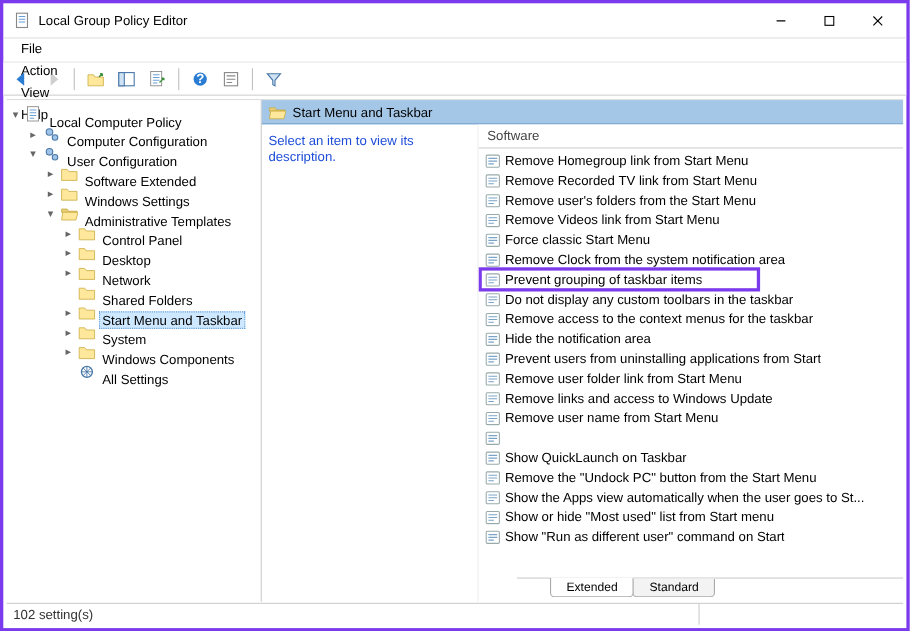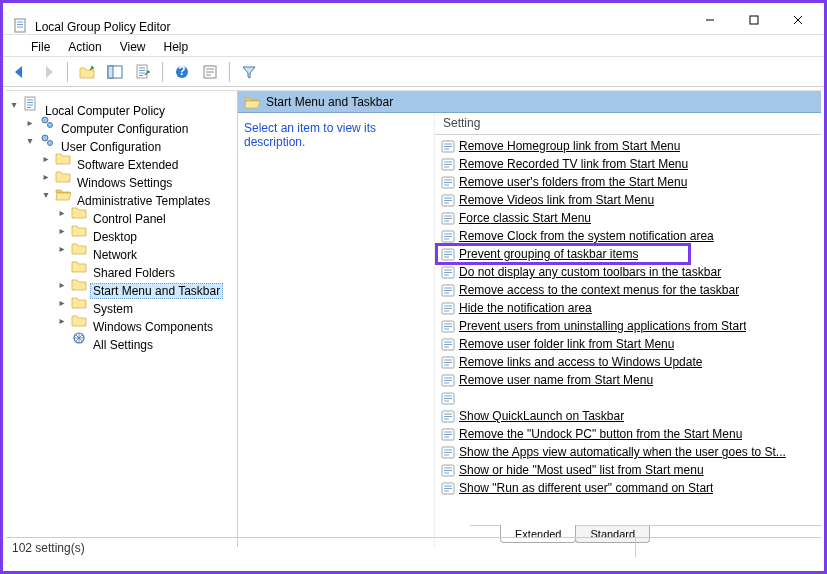--- a/index.html
+++ b/index.html
@@ -1,26 +1,26 @@
 <!DOCTYPE html>
 <html><head>
 <meta charset="utf-8">
 <style>
   * { box-sizing: border-box; font-family: "Segoe UI", Tahoma, sans-serif; font-size: 12px; }
   html, body { margin: 0; padding: 0; }
   body { width: 827px; height: 574px; background: #fff; border: 3px solid #7c3aed; position: relative; overflow: hidden; }
 
-  .titlebar { height: 32px; display: flex; align-items: flex-end; padding: 0 4px; border-bottom: 1px solid #e0e0e0; }
+  .titlebar { height: 32px; display: flex; align-items: center; padding: 0 4px; border-bottom: 1px solid #e0e0e0; }
   .titlebar .ticon { width: 16px; height: 16px; margin: 0 6px 0 6px; }
   .titlebar .ttxt { flex: 1; font-size: 12px; color: #000; }
   .winbtns { display: flex; }
   .winbtn { width: 44px; height: 28px; display: flex; align-items: center; justify-content: center; color: #000; }
   .winbtn svg { width: 10px; height: 10px; }
 
-  .menubar { height: 22px; display: flex; align-items: flex-end; padding: 0 20px; gap: 2px; border-bottom: 1px solid #e0e0e0; }
+  .menubar { height: 22px; display: flex; align-items: flex-start; padding: 0 8px; gap: 2px; border-bottom: 1px solid #e0e0e0; flex-direction: column; }
   .menubar .mitem { padding: 2px 8px; }
 
   .toolbar { height: 30px; display: flex; align-items: center; padding: 2px 4px; gap: 2px; border-bottom: 1px solid #d0d0d0; background: #fff; }
   .tbtn { width: 26px; height: 24px; display: flex; align-items: center; justify-content: center; border: 1px solid transparent; border-radius: 2px; }
   .tbtn svg { width: 16px; height: 16px; }
   .sep { width: 1px; height: 20px; background: #c0c0c0; margin: 0 4px; }
 
   .client { position: absolute; top: 87px; left: 3px; right: 3px; bottom: 24px; display: flex; border-top: 1px solid #ddd; }
 
   .tree { width: 232px; border-right: 1px solid #ccc; overflow: auto; padding: 4px 0; }
@@ -35,30 +35,30 @@
   .ind3 { padding-left: 50px; }
 
   .right { flex: 1; position: relative; display: flex; flex-direction: column; }
   .rhead { height: 22px; background: #a5c7e7; display: flex; align-items: center; padding: 0 6px; gap: 6px; border-bottom: 1px solid #7ba6cf; }
   .rhead .icon { width: 16px; height: 16px; }
   .rbody { flex: 1; display: flex; overflow: hidden; }
   .rdesc { width: 196px; padding: 8px 6px; color: #1d4ed8; }
   .rlist { flex: 1; border-left: 1px solid #eee; position: relative; overflow: hidden; }
   .colhdr { height: 22px; border-bottom: 1px solid #d0d0d0; padding: 3px 8px; color: #444; background: #fff; }
   .items { position: absolute; top: 22px; left: 0; right: 0; bottom: 0; overflow-y: scroll; overflow-x: hidden; padding: 2px 0; }
-  .srow { display: flex; align-items: center; height: 18px; padding: 0 6px; gap: 4px; text-decoration: underline; }
+  .srow { display: flex; align-items: center; height: 18px; padding: 0 6px; gap: 4px; }
   .srow .sicon { width: 14px; height: 14px; flex-shrink: 0; }
   .srow .stxt { white-space: nowrap; overflow: hidden; text-overflow: ellipsis; }
   .hl { position: absolute; border: 3px solid #7c3aed; pointer-events: none; }
 
   .tabs { position: absolute; left: 232px; right: 0; bottom: 0; height: 22px; display: flex; align-items: flex-start; padding-left: 30px; border-top: 1px solid #ccc; background: #fff; }
   .tab { padding: 2px 14px; border: 1px solid #aaa; border-top: none; border-bottom-left-radius: 4px; border-bottom-right-radius: 4px; background: #f3f3f3; margin-right: -1px; font-size: 11px; }
   .tab.active { background: #fff; position: relative; top: -1px; padding-top: 3px; }
 
-  .status { position: absolute; left: 3px; right: 3px; bottom: 14px; height: 20px; border-top: 1px solid #ccc; display: flex; align-items: center; padding: 0 6px; font-size: 11px; color: #333; }
+  .status { position: absolute; left: 3px; right: 3px; bottom: 3px; height: 20px; border-top: 1px solid #ccc; display: flex; align-items: center; padding: 0 6px; font-size: 11px; color: #333; }
   .status .cell2 { border-left: 1px solid #ccc; height: 100%; margin-left: auto; width: 180px; }
 
   svg { display: block; }
 </style>
 </head>
 <body>
 
 <svg width="0" height="0" style="position:absolute">
   <defs>
     <g id="i-folder">
@@ -311,21 +311,21 @@
       <span class="icon">
           <svg viewBox="0 0 16 16">
             <use href="#i-folder-open"></use>
           </svg>
         </span>
       <span>Start Menu and Taskbar</span>
     </div>
     <div class="rbody">
       <div class="rdesc">Select an item to view its description.</div>
       <div class="rlist">
-        <div class="colhdr">Setting</div>
+        <div class="colhdr">Software</div>
         <div class="items" id="settings-list">
             <div class="srow">
               <span class="sicon">
                 <svg viewBox="0 0 14 14">
                   <use href="#i-setting"></use>
                 </svg>
               </span>
               <span class="stxt">Remove Homegroup link from Start Menu</span>
             </div>
             <div class="srow">

